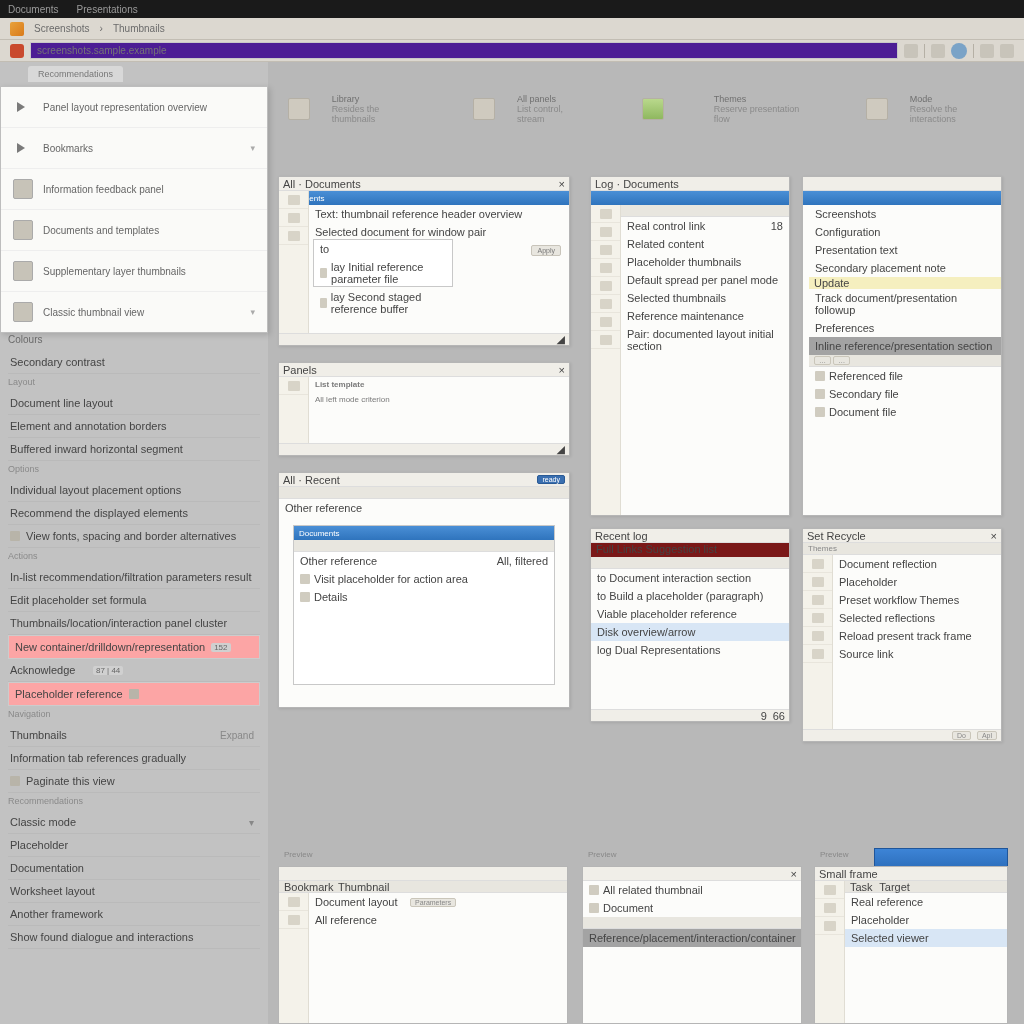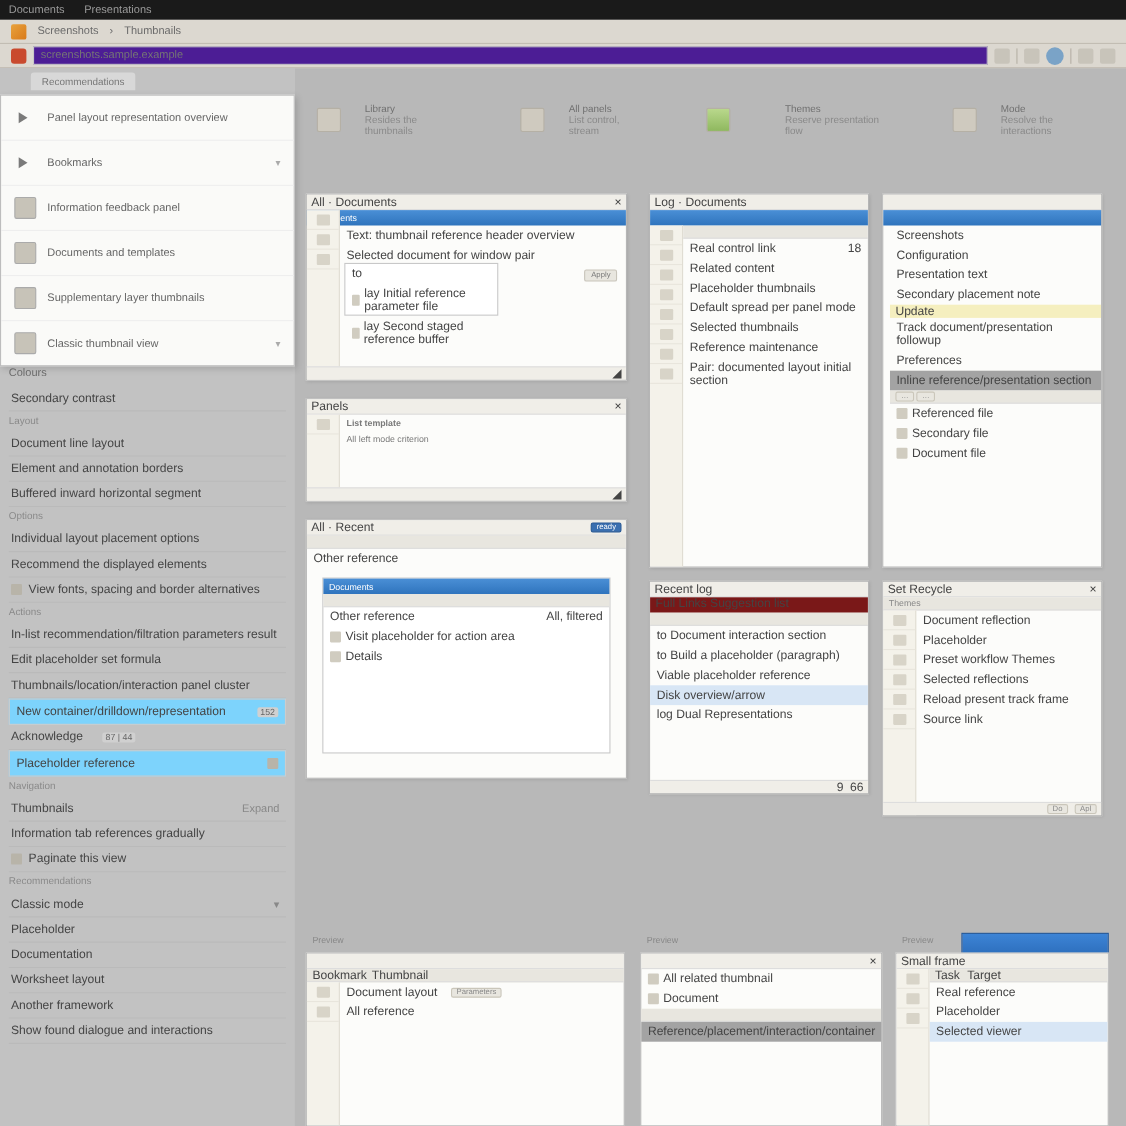--- a/index.html
+++ b/index.html
@@ -28,21 +28,21 @@
 .popout .row:last-child{border-bottom:none}
 .popout .icn{width:20px;height:20px;background:#c7c3b8;border:1px solid #aaa;border-radius:2px}
 .popout .icn.arrow{background:none;border:none;position:relative}
 .popout .icn.arrow::before{content:"";position:absolute;left:4px;top:5px;border-left:8px solid #7a7a7a;border-top:5px solid transparent;border-bottom:5px solid transparent}
 .popout .lbl{font-size:10px;color:#666;flex:1}
 .popout .chev{color:#aaa;font-size:9px}
 
 .plainlist{position:absolute;left:8px;top:324px;width:252px}
 .plainlist .sec{font-size:10px;color:#6a6a6a;margin:10px 0 6px}
 .plainlist .itm{font-size:10px;color:#6a6a6a;padding:5px 2px;display:flex;align-items:center;gap:6px;border-bottom:1px solid rgba(0,0,0,.04)}
-.plainlist .itm.edit{background:#7dd3fc;border:1px solid #ccc;justify-content:space-between;padding:5px 6px}
+.plainlist .itm.edit{background:#fca5a5;border:1px solid #ccc;padding:5px 6px}
 .plainlist .itm .badge{background:#d0d0d0;font-size:8px;padding:0 3px;border-radius:2px;color:#666}
 .plainlist .mini-icn{width:10px;height:10px;background:#b8b4a9;border-radius:1px}
 .plainlist .sub{font-size:9px;color:#8a8a8a;margin:3px 0 5px}
 .plainlist .expand{position:absolute;right:6px;color:#888;font-size:10px}
 
 .ribbon{position:absolute;left:268px;top:90px;right:0;height:38px;display:flex;align-items:center;padding:0 20px;gap:50px}
 .ribbon .cmd{display:flex;align-items:center;gap:22px}
 .ribbon .cmd .ci{width:22px;height:22px;background:#cfcabf;border:1px solid #b5b0a5;border-radius:2px}
 .ribbon .cmd .ct{display:flex;flex-direction:column}
 .ribbon .cmd .ct .t1{font-size:9px;color:#707070}

